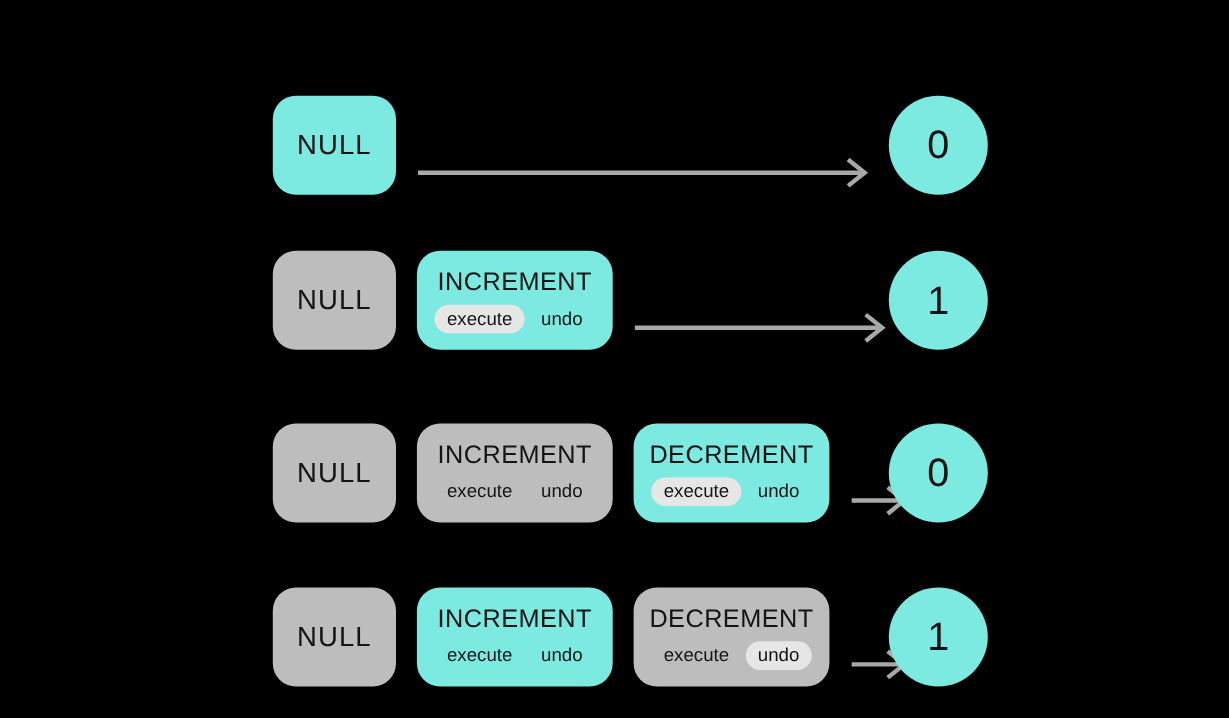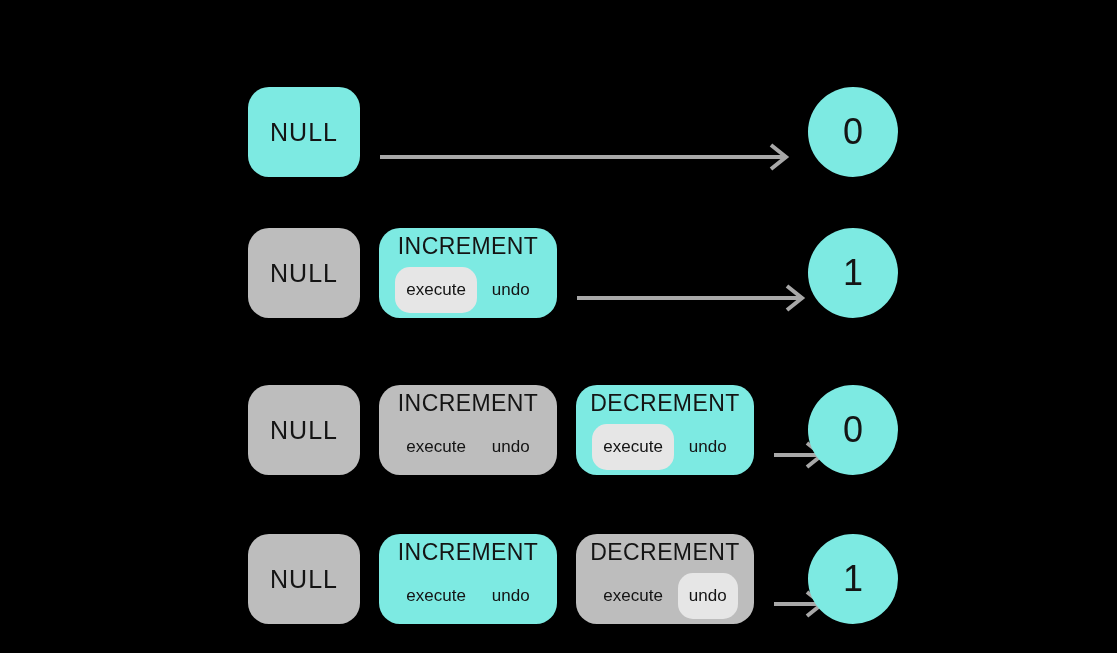--- a/index.html
+++ b/index.html
@@ -43,21 +43,21 @@
   .box-title { font-size: 23px; letter-spacing: 0.4px; line-height: 1.2; white-space: nowrap; }
   .box-null .box-title { font-size: 25px; letter-spacing: 1px; }
 
   .btn-row {
     display: flex;
     align-items: center;
     gap: 4px;
     margin-top: 6px;
     font-size: 17px;
   }
-  .pill { padding: 13px 11px; border-radius: 15px; white-space: nowrap; }
+  .pill { padding: 3px 11px; border-radius: 15px; white-space: nowrap; }
   .hl { background: #E6E6E6; }
 
   .arrow { margin-left: 20px; flex: none; display: block; }
 
   .circle {
     position: absolute;
     left: 560px;
     top: 50%;
     transform: translateY(-50%);
     width: 90px;

